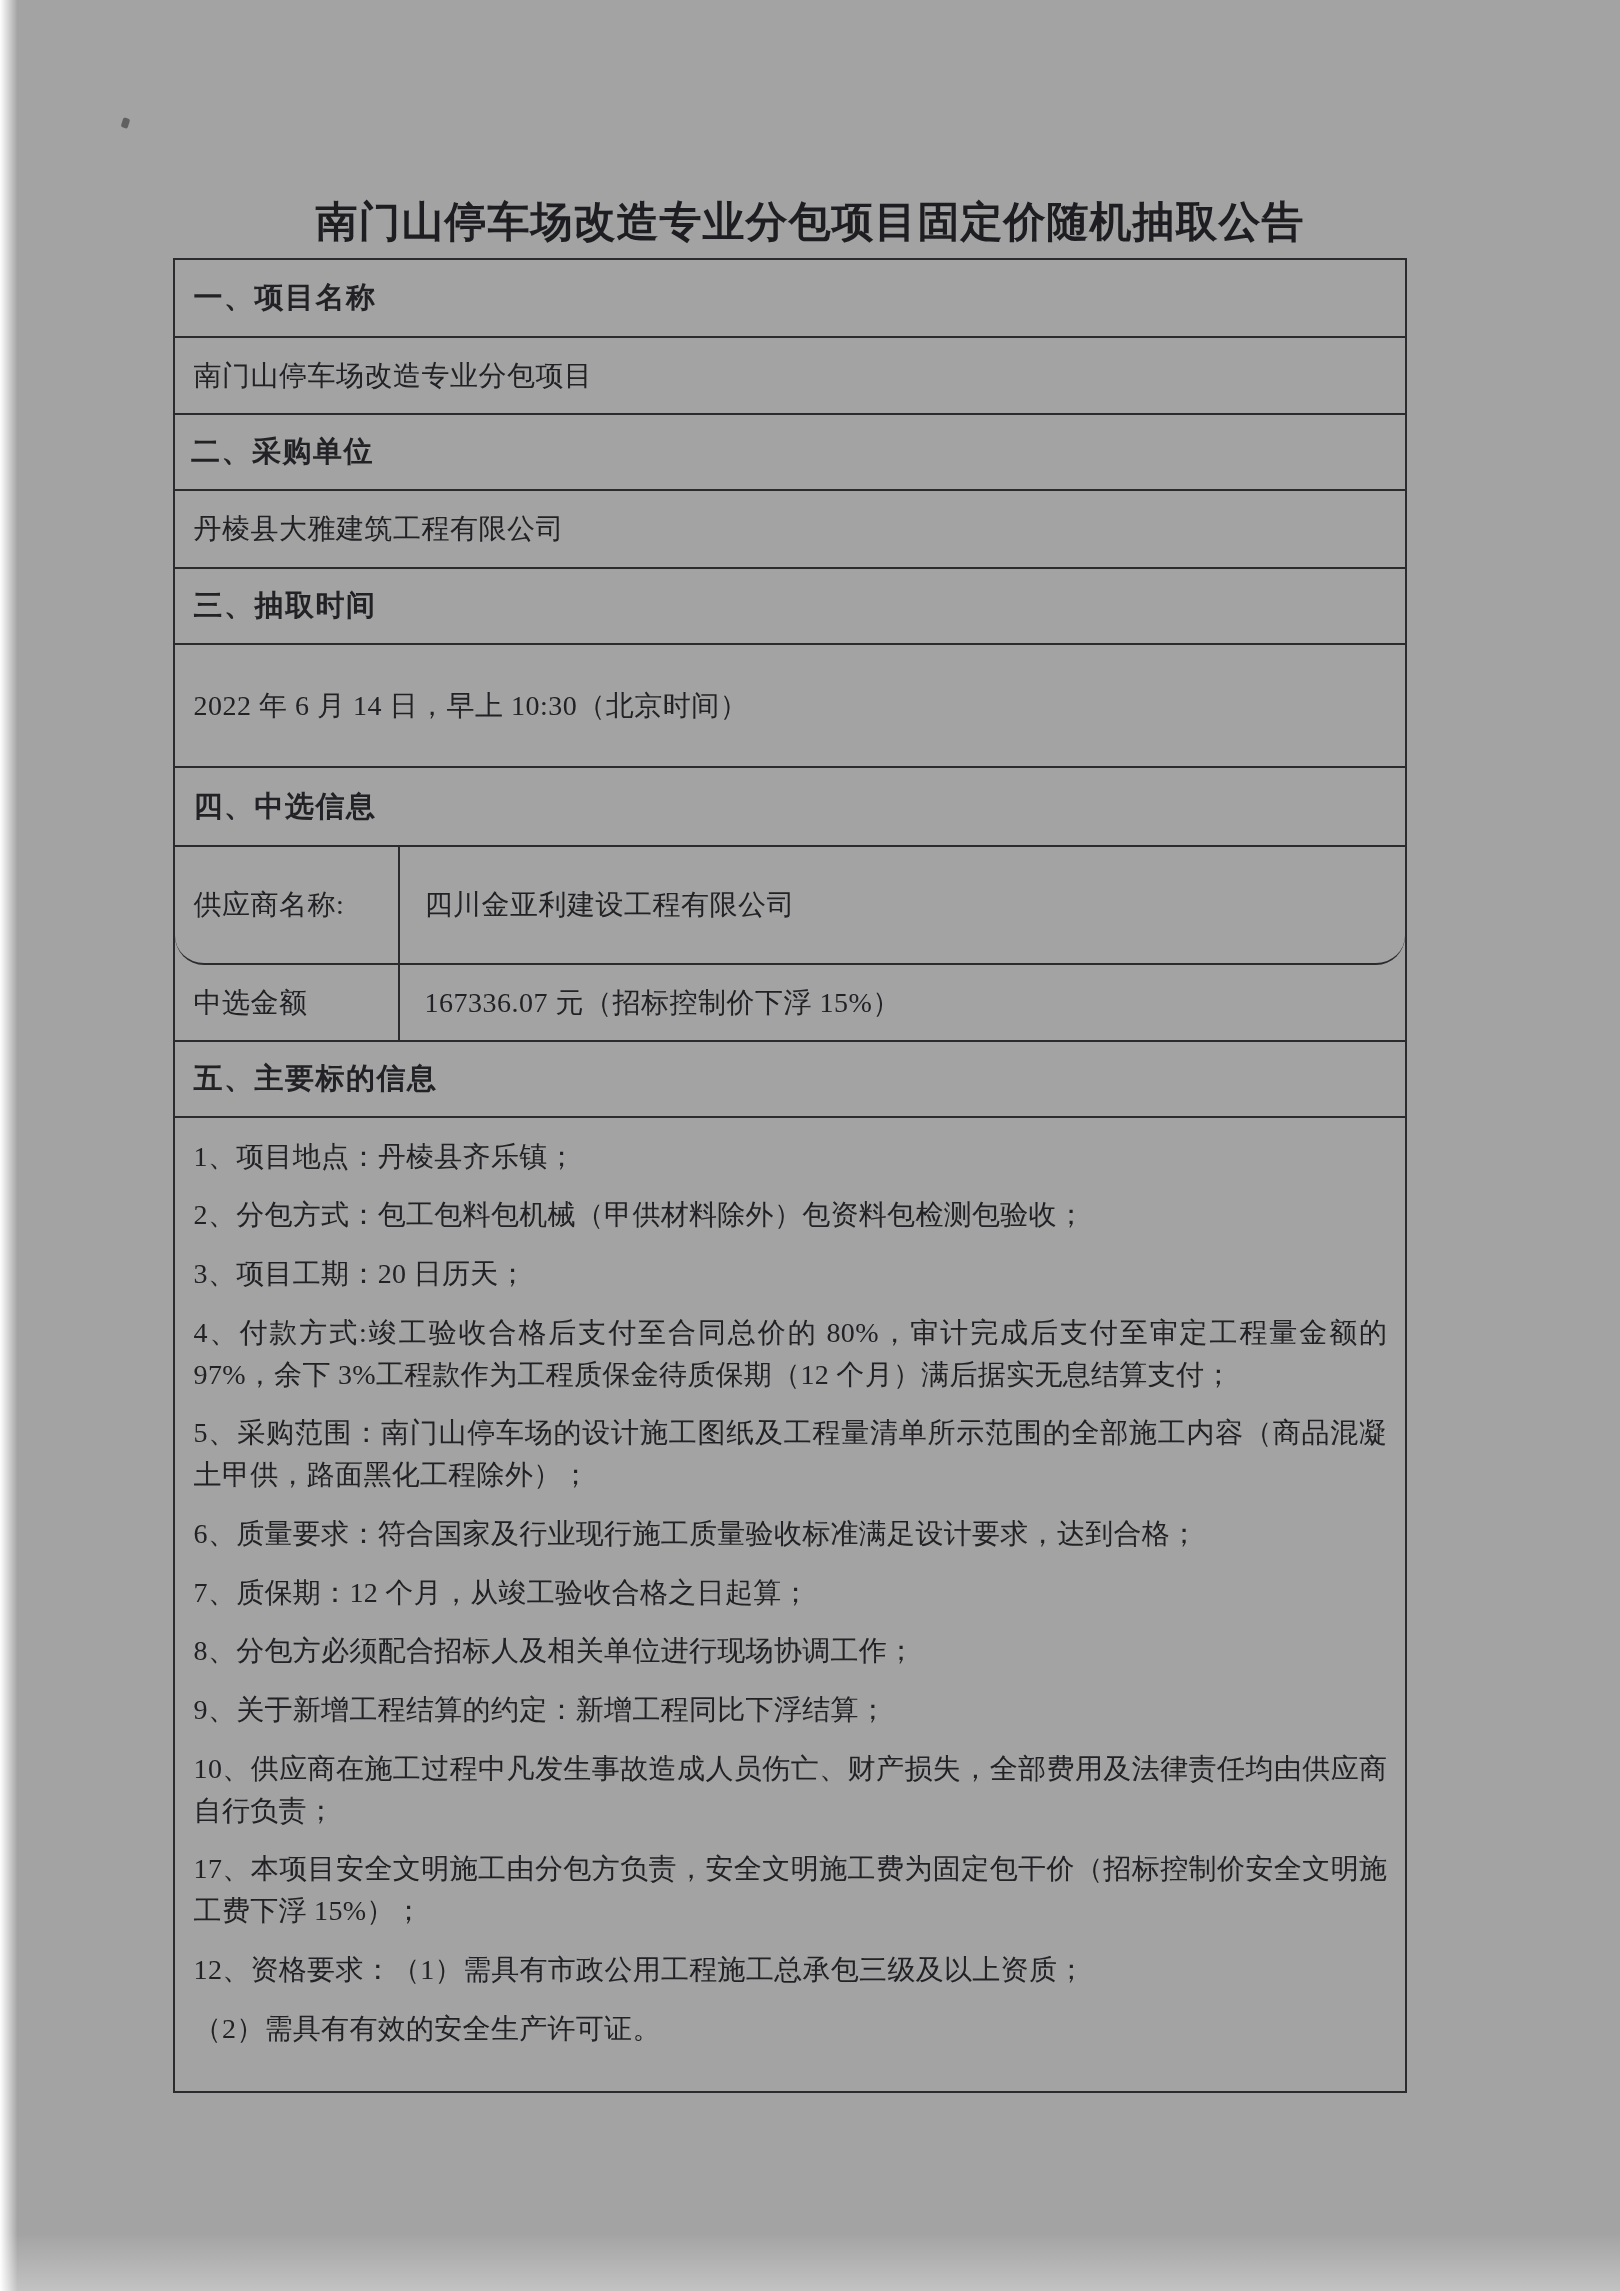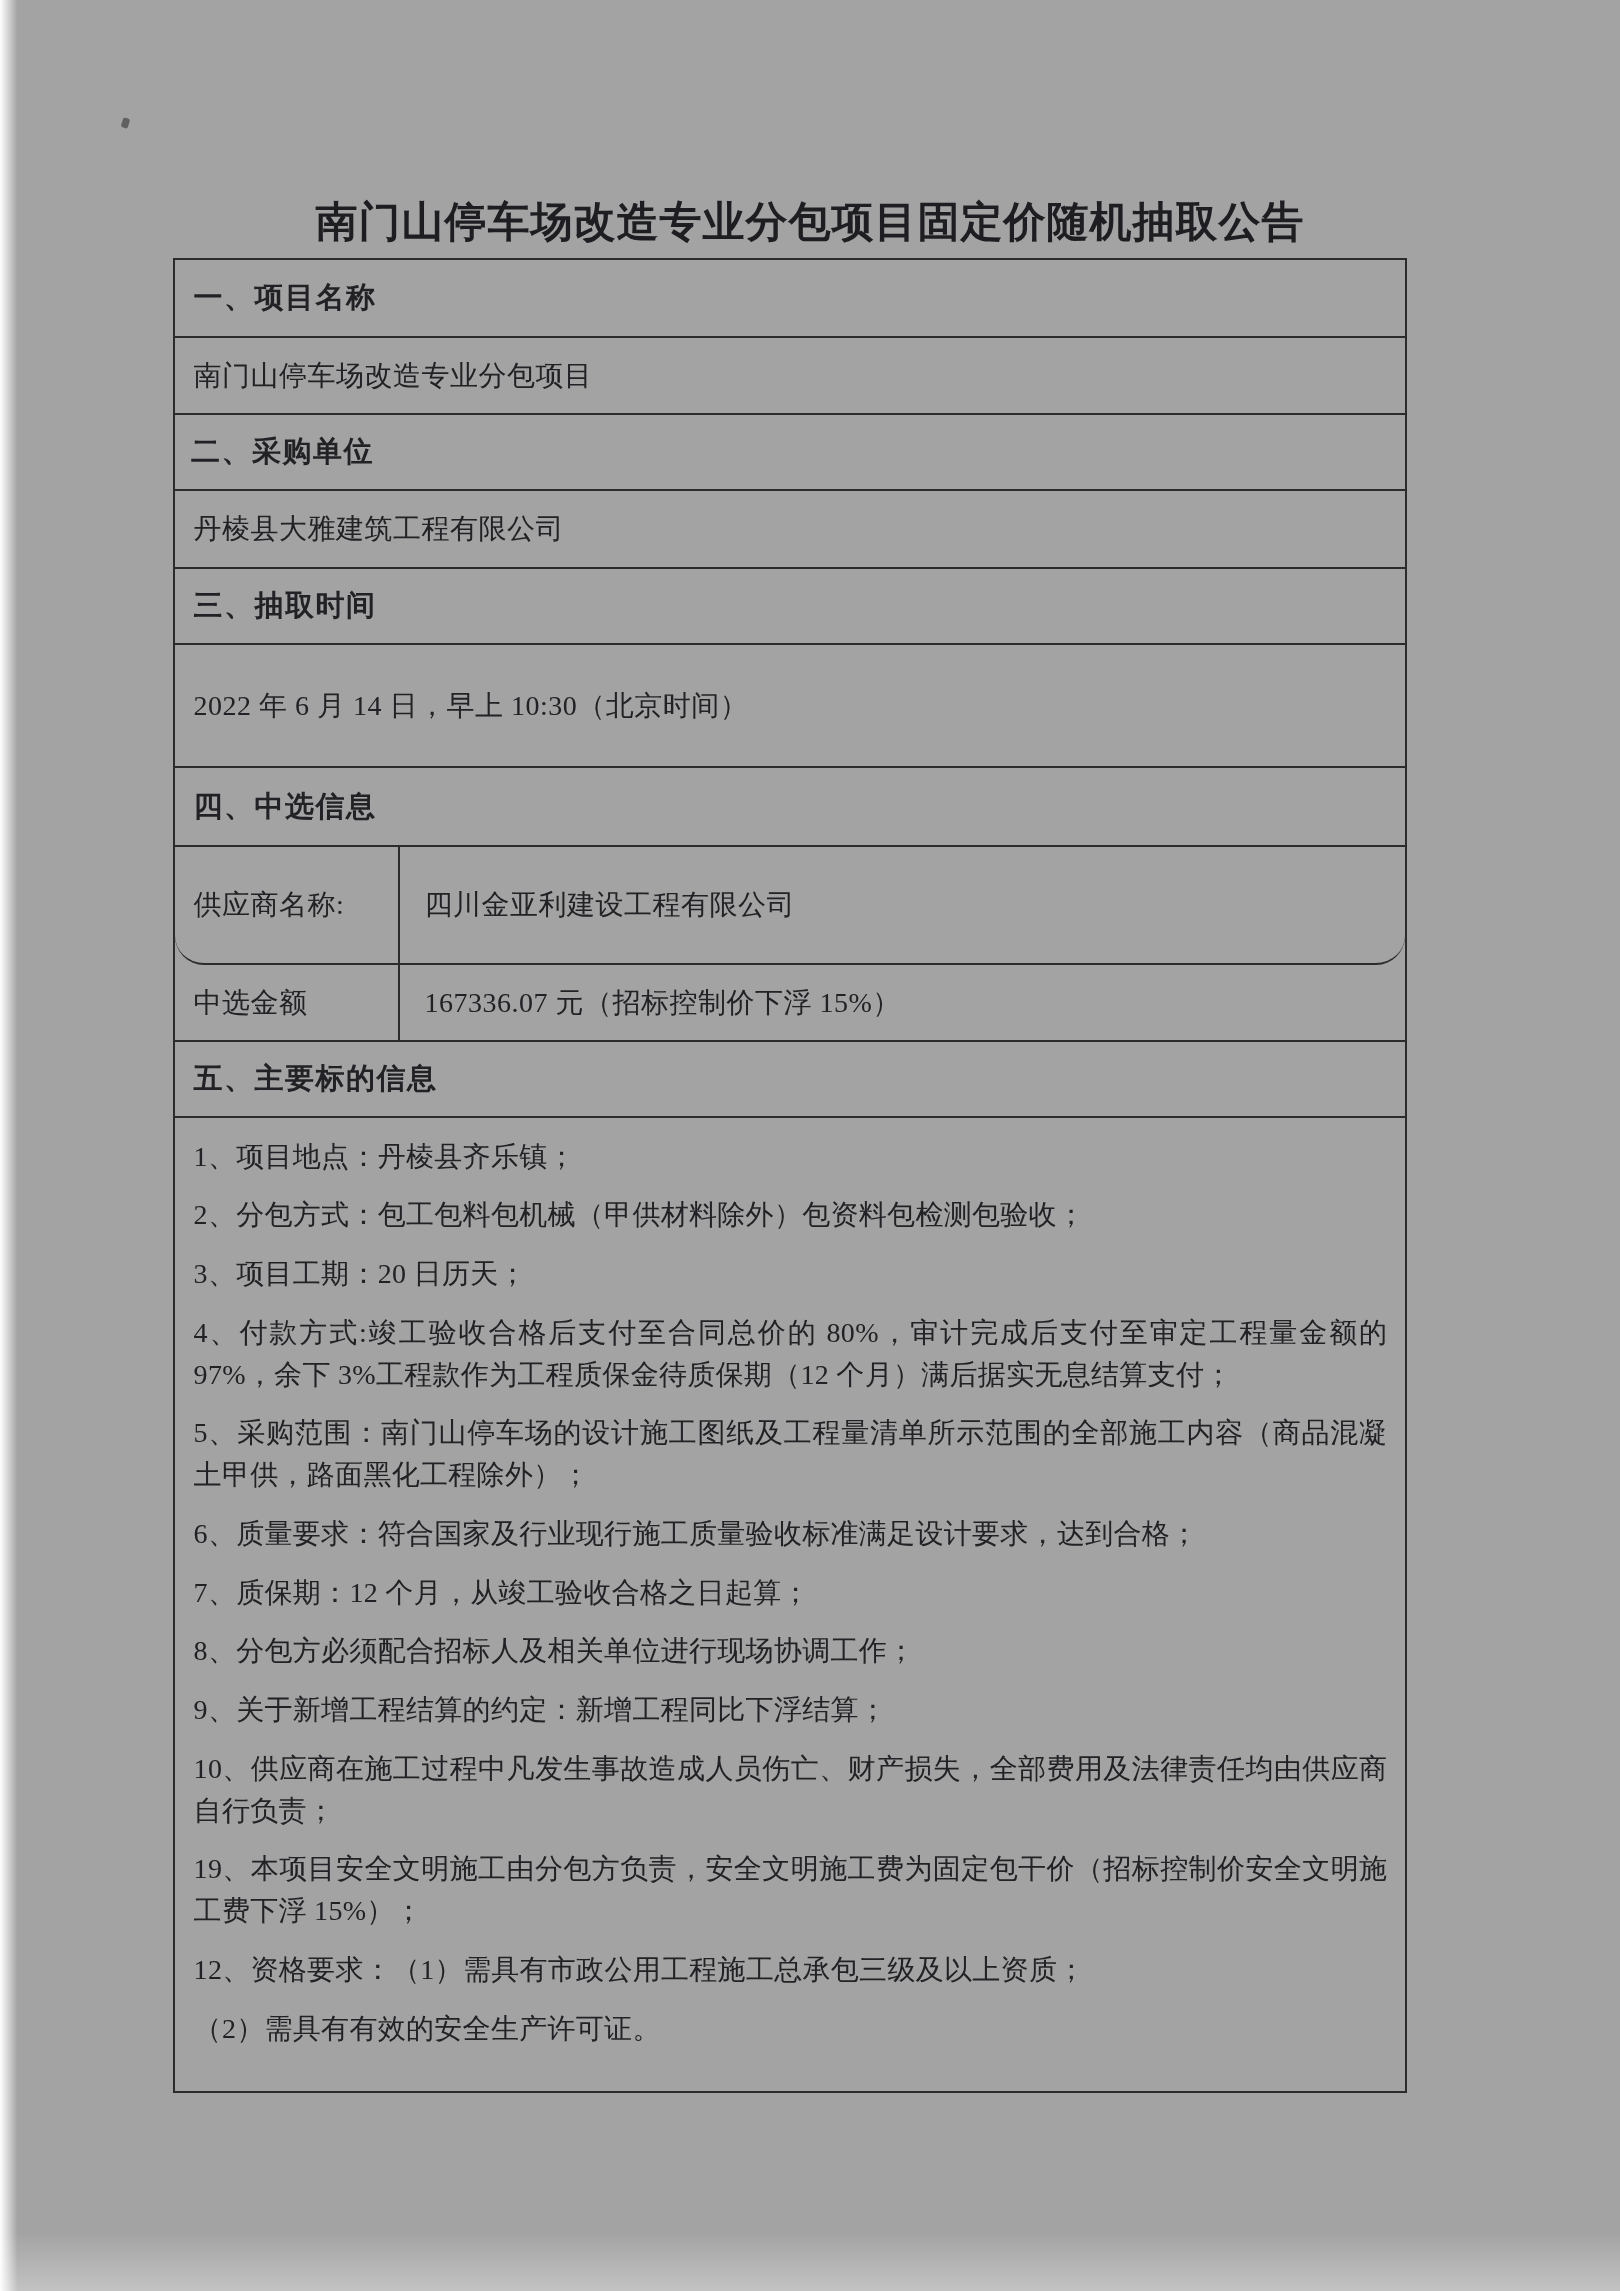--- a/index.html
+++ b/index.html
@@ -161,20 +161,20 @@
       <p>1、项目地点：丹棱县齐乐镇；</p>
       <p>2、分包方式：包工包料包机械（甲供材料除外）包资料包检测包验收；</p>
       <p>3、项目工期：20 日历天；</p>
       <p>4、付款方式:竣工验收合格后支付至合同总价的 80%，审计完成后支付至审定工程量金额的 97%，余下 3%工程款作为工程质保金待质保期（12 个月）满后据实无息结算支付；</p>
       <p>5、采购范围：南门山停车场的设计施工图纸及工程量清单所示范围的全部施工内容（商品混凝土甲供，路面黑化工程除外）；</p>
       <p>6、质量要求：符合国家及行业现行施工质量验收标准满足设计要求，达到合格；</p>
       <p>7、质保期：12 个月，从竣工验收合格之日起算；</p>
       <p>8、分包方必须配合招标人及相关单位进行现场协调工作；</p>
       <p>9、关于新增工程结算的约定：新增工程同比下浮结算；</p>
       <p>10、供应商在施工过程中凡发生事故造成人员伤亡、财产损失，全部费用及法律责任均由供应商自行负责；</p>
-      <p>19、本项目安全文明施工由分包方负责，安全文明施工费为固定包干价（招标控制价安全文明施工费下浮 15%）；</p>
+      <p>17、本项目安全文明施工由分包方负责，安全文明施工费为固定包干价（招标控制价安全文明施工费下浮 15%）；</p>
       <p>12、资格要求：（1）需具有市政公用工程施工总承包三级及以上资质；</p>
       <p>（2）需具有有效的安全生产许可证。</p>
     </div>
 
   </div>
 </div>
 
 
 </body></html>

